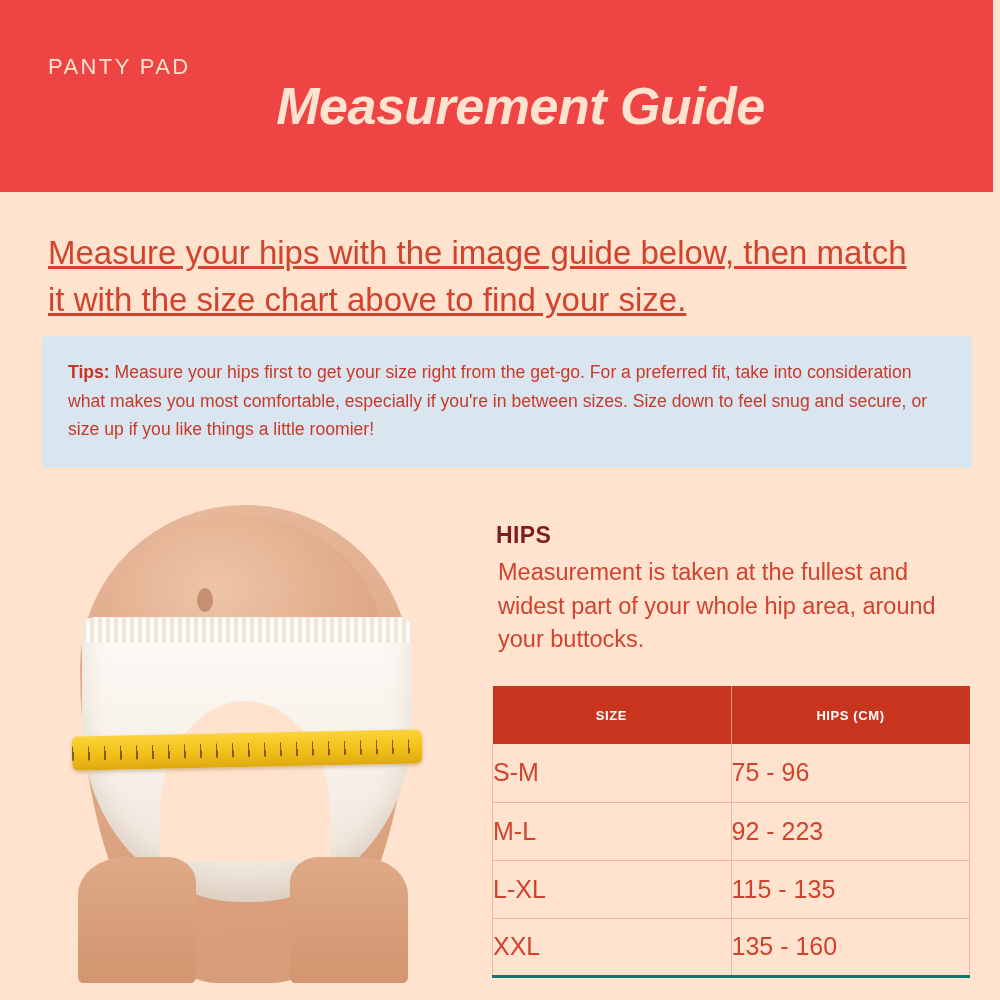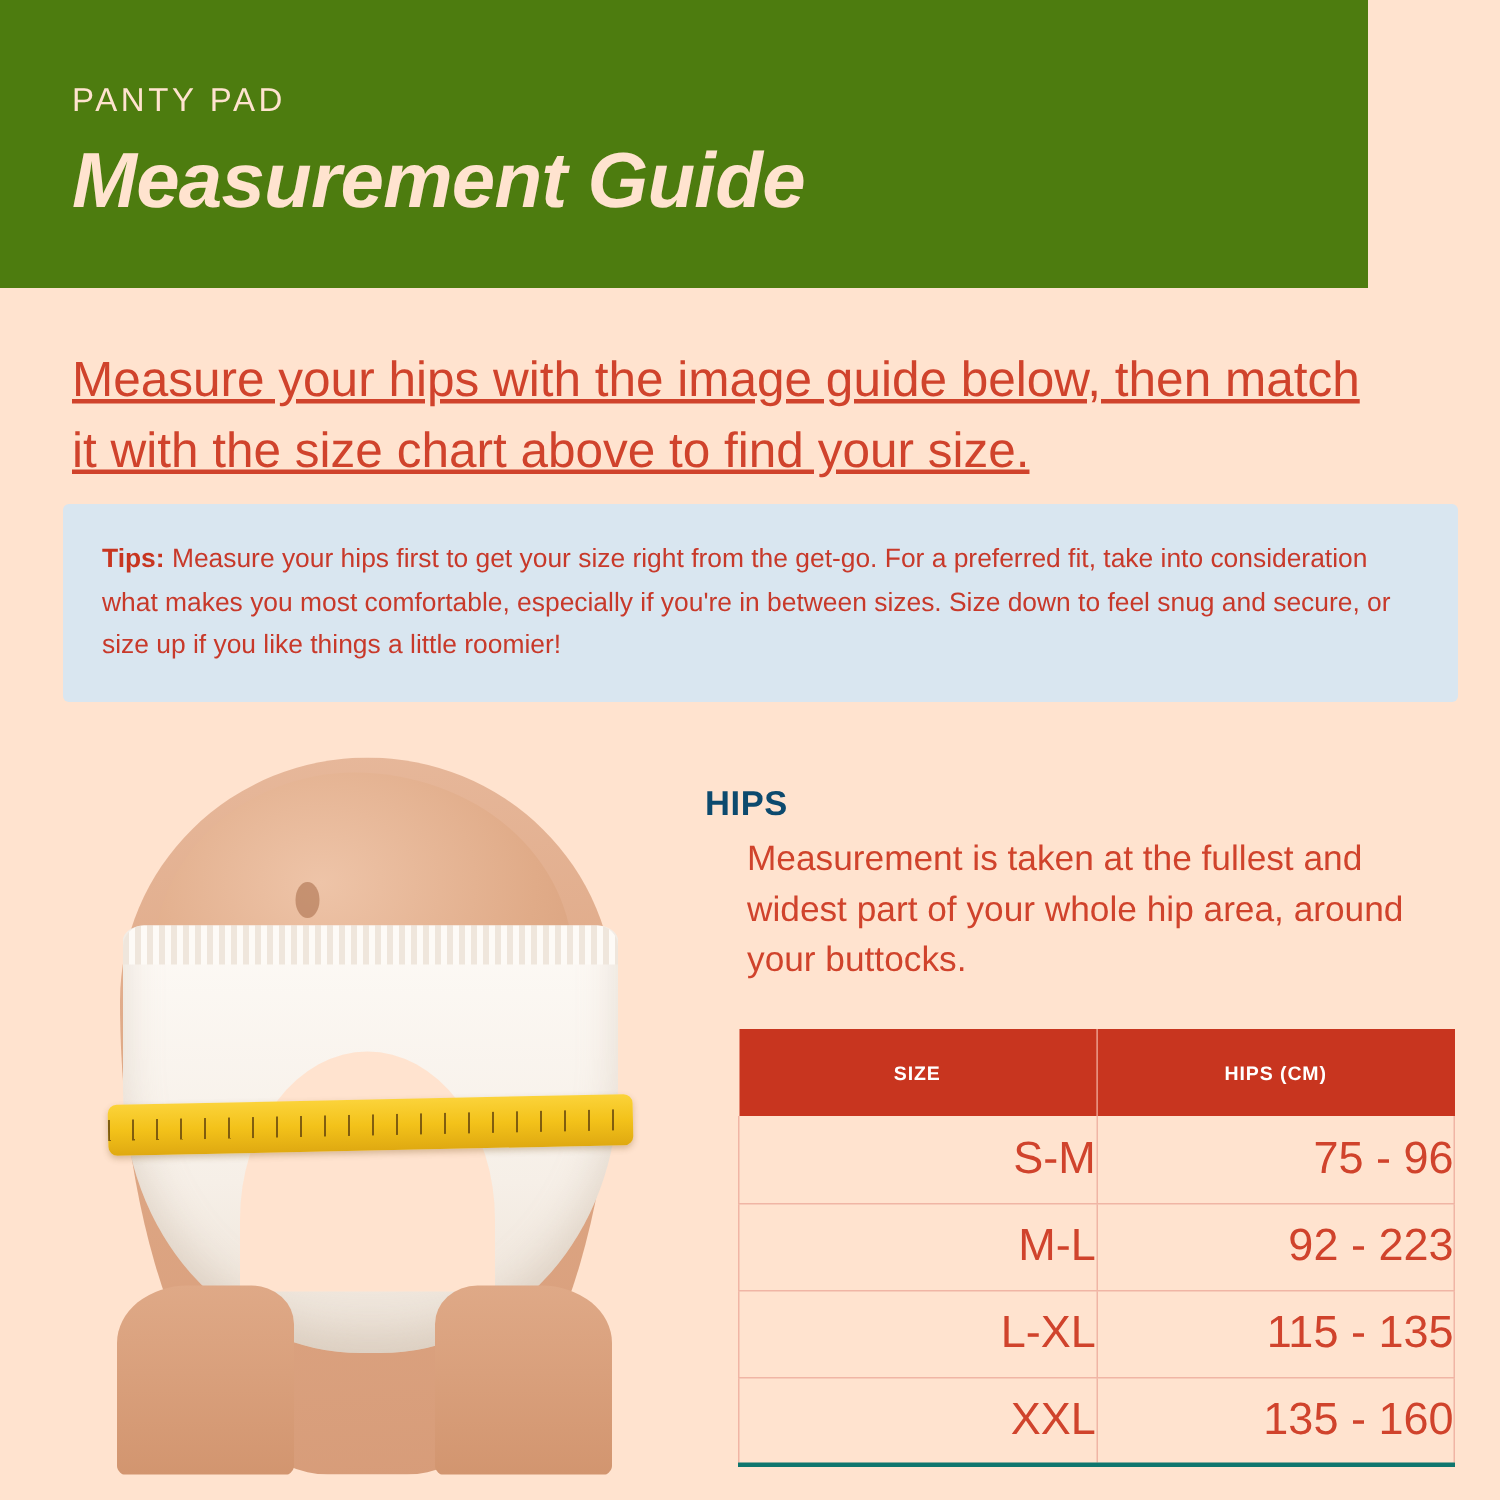--- a/index.html
+++ b/index.html
@@ -12,39 +12,40 @@
   .page {
     position: relative;
     width: 1000px; height: 1000px;
     background: #ffe3cf;
   }
 
   
   .header {
     position: absolute;
     left: 0; top: 0;
-    width: 912px; height: 192px;
-    background: #4d7c0f;
+    width: 993px; height: 192px;
+    background: #ef4444;
     padding: 56px 0 0 48px;
   }
   .eyebrow {
     color: #ffe3cf;
     font-size: 22px;
     letter-spacing: 2.4px;
     font-weight: 400;
     line-height: 1;
   }
   .title {
     color: #ffe3cf;
     font-size: 52px;
     font-style: italic;
     font-weight: 700;
     letter-spacing: -0.5px;
-    margin-top: 16px;
+    margin-top: 1px;
     line-height: 1.05;
+    text-align: center;
   }
 
   
   .intro {
     position: absolute;
     left: 48px; top: 230px;
     width: 880px;
     color: #d0432c;
     font-size: 33px;
     line-height: 1.42;
@@ -135,22 +136,22 @@
     top: 352px;
     width: 118px; height: 128px;
     background: linear-gradient(180deg,#dfa987,#d2956f);
   }
   .thigh-l { left: 46px; border-radius: 40% 24% 10% 10% / 30% 20% 6% 6%; }
   .thigh-r { left: 258px; border-radius: 24% 40% 10% 10% / 20% 30% 6% 6%; }
 
   
   .hips-head {
     position: absolute;
-    left: 470px; top: 522px;
-    color: #0c4a6e;
+    left: 496px; top: 522px;
+    color: #7f1d1d;
     font-size: 23px;
     font-weight: 700;
     letter-spacing: .4px;
   }
   .hips-desc {
     position: absolute;
     left: 498px; top: 556px;
     width: 470px;
     color: #d0432c;
     font-size: 23.5px;
@@ -170,23 +171,23 @@
     color: #ffffff;
     font-size: 13px;
     font-weight: 700;
     letter-spacing: .6px;
     height: 58px;
     border-right: 1px solid #e88f7e;
   }
   .table th:last-child { border-right: none; }
   .table td {
     height: 58px;
-    text-align: right;
+    text-align: left;
     color: #d0432c;
-    font-size: 30px;
+    font-size: 25px;
     border: 1px solid #f0b5a5;
   }
   .table td:first-child { width: 192px; }
   .table tr td { border-top: none; }
   .table tr:last-child td { border-bottom: 3px solid #0f766e; }
 </style>
 </head>
 <body>
 
 <div class="page">

